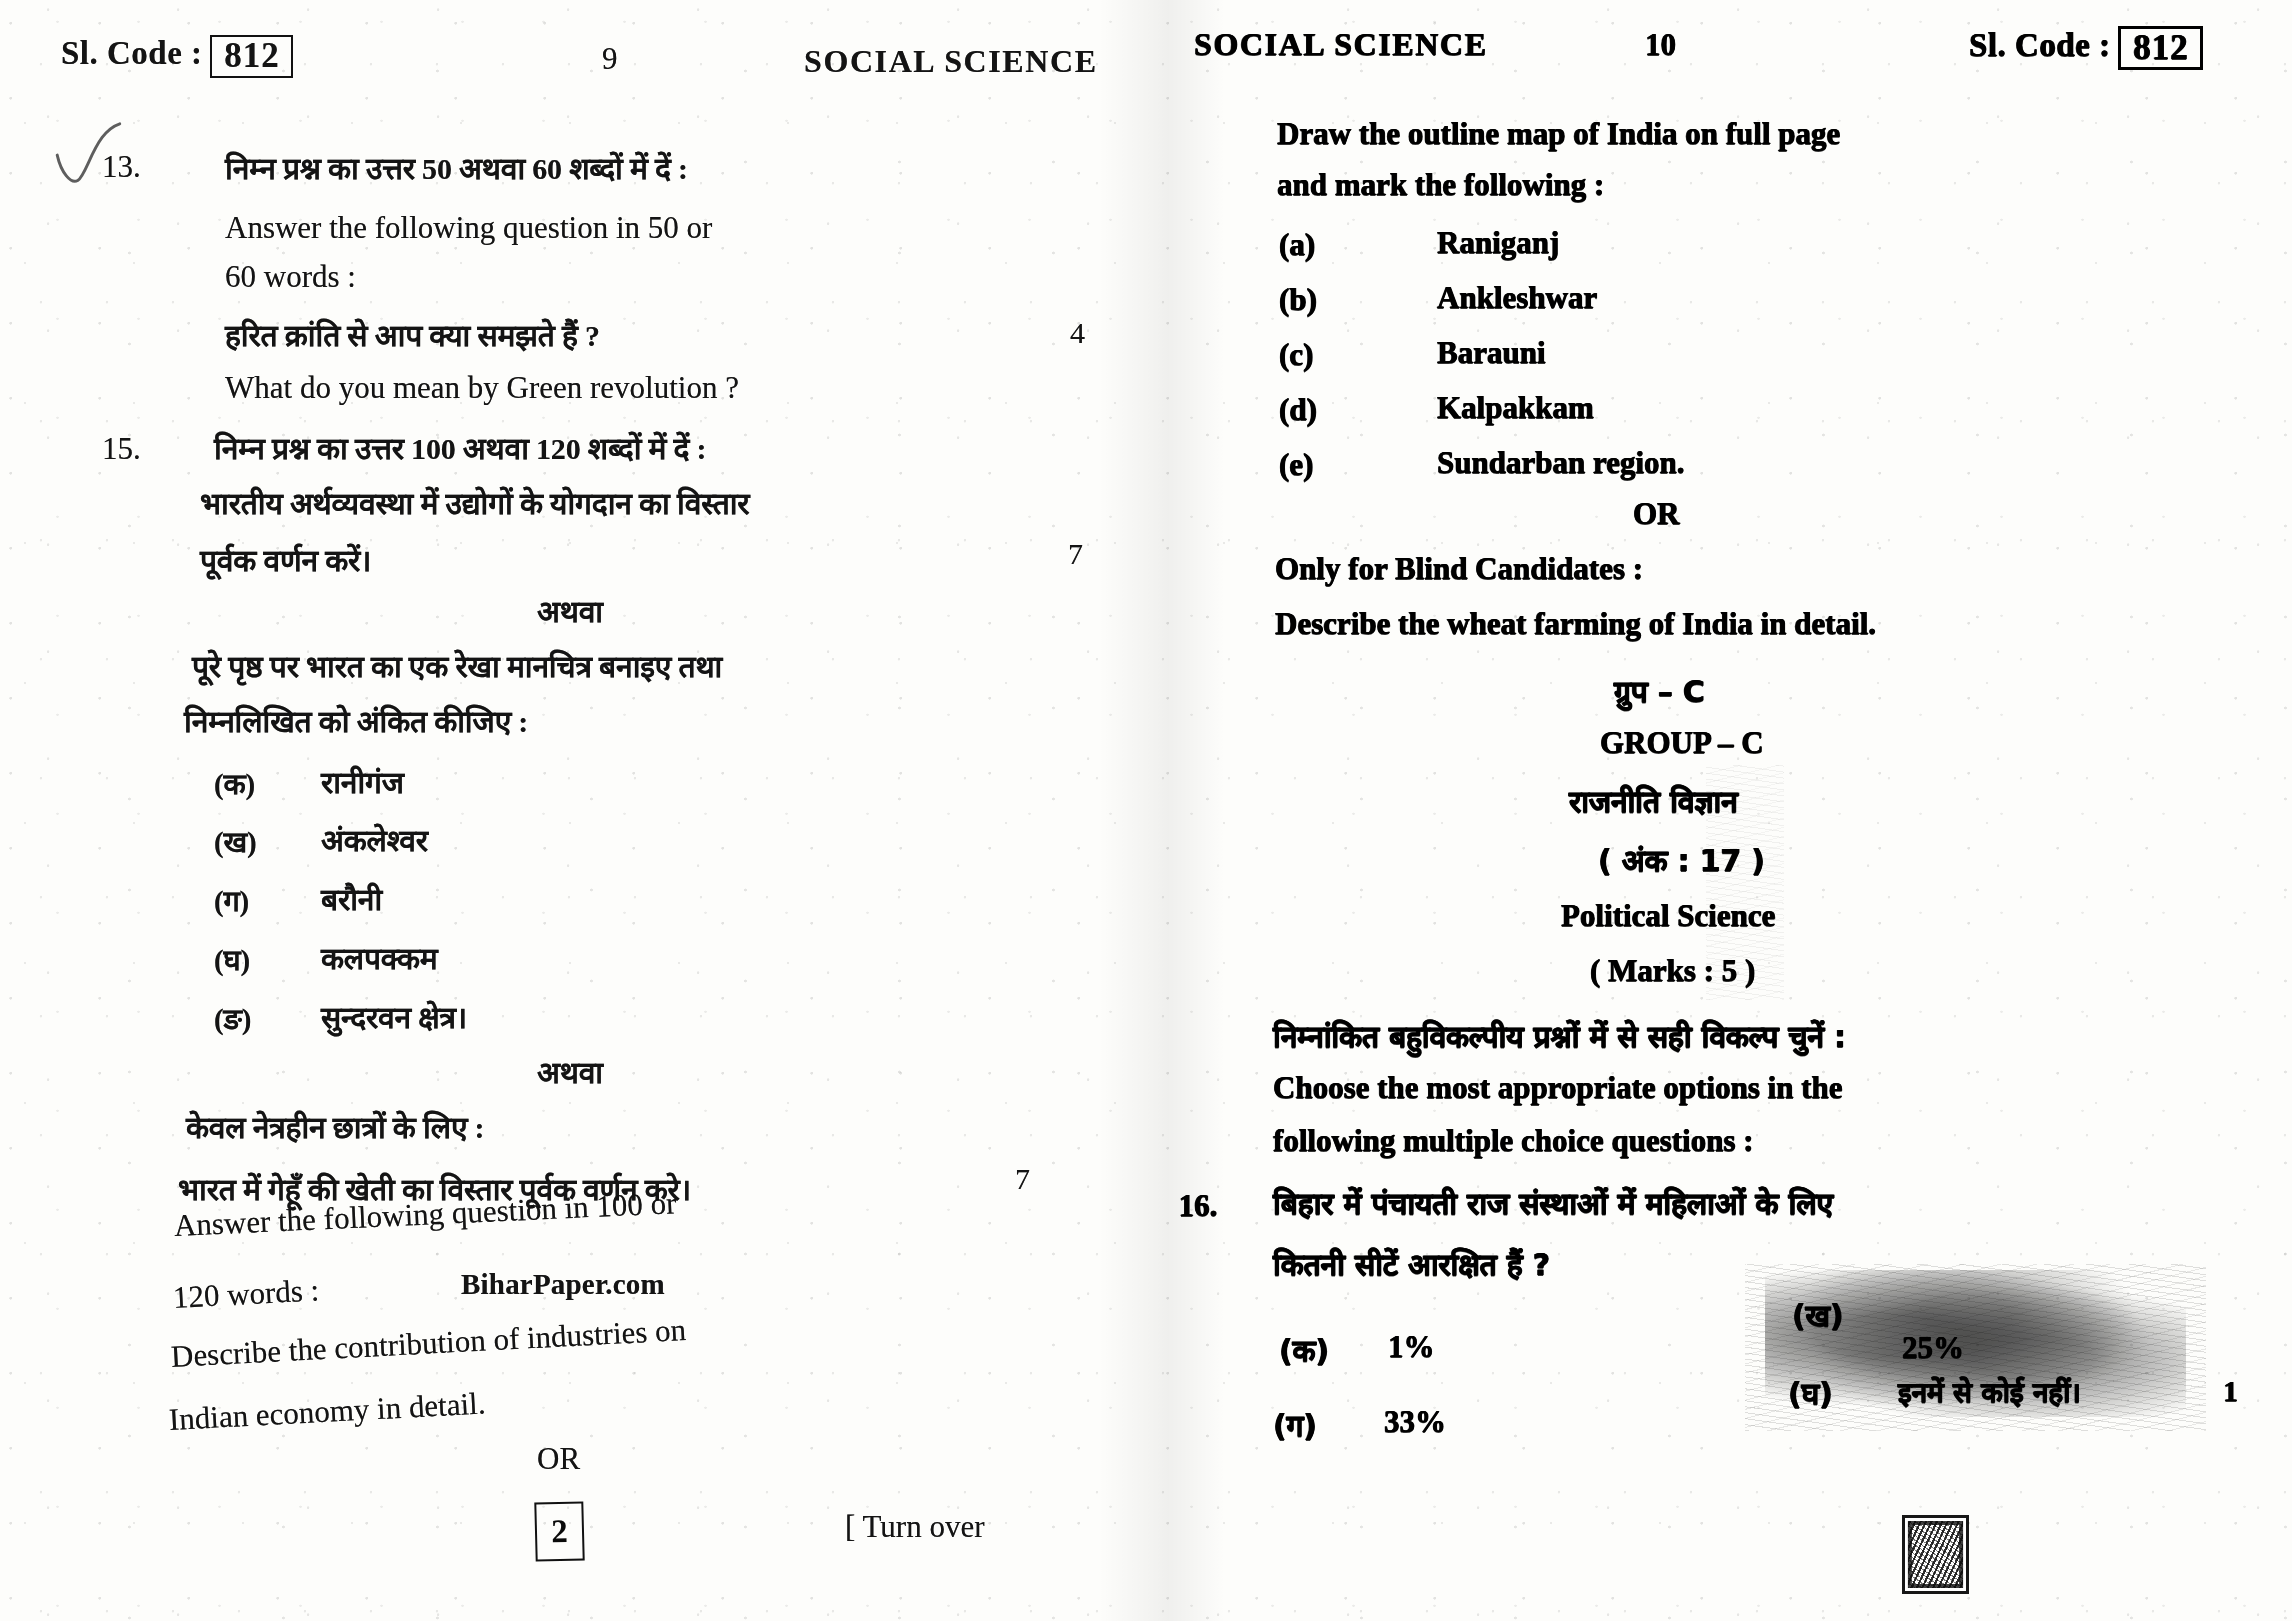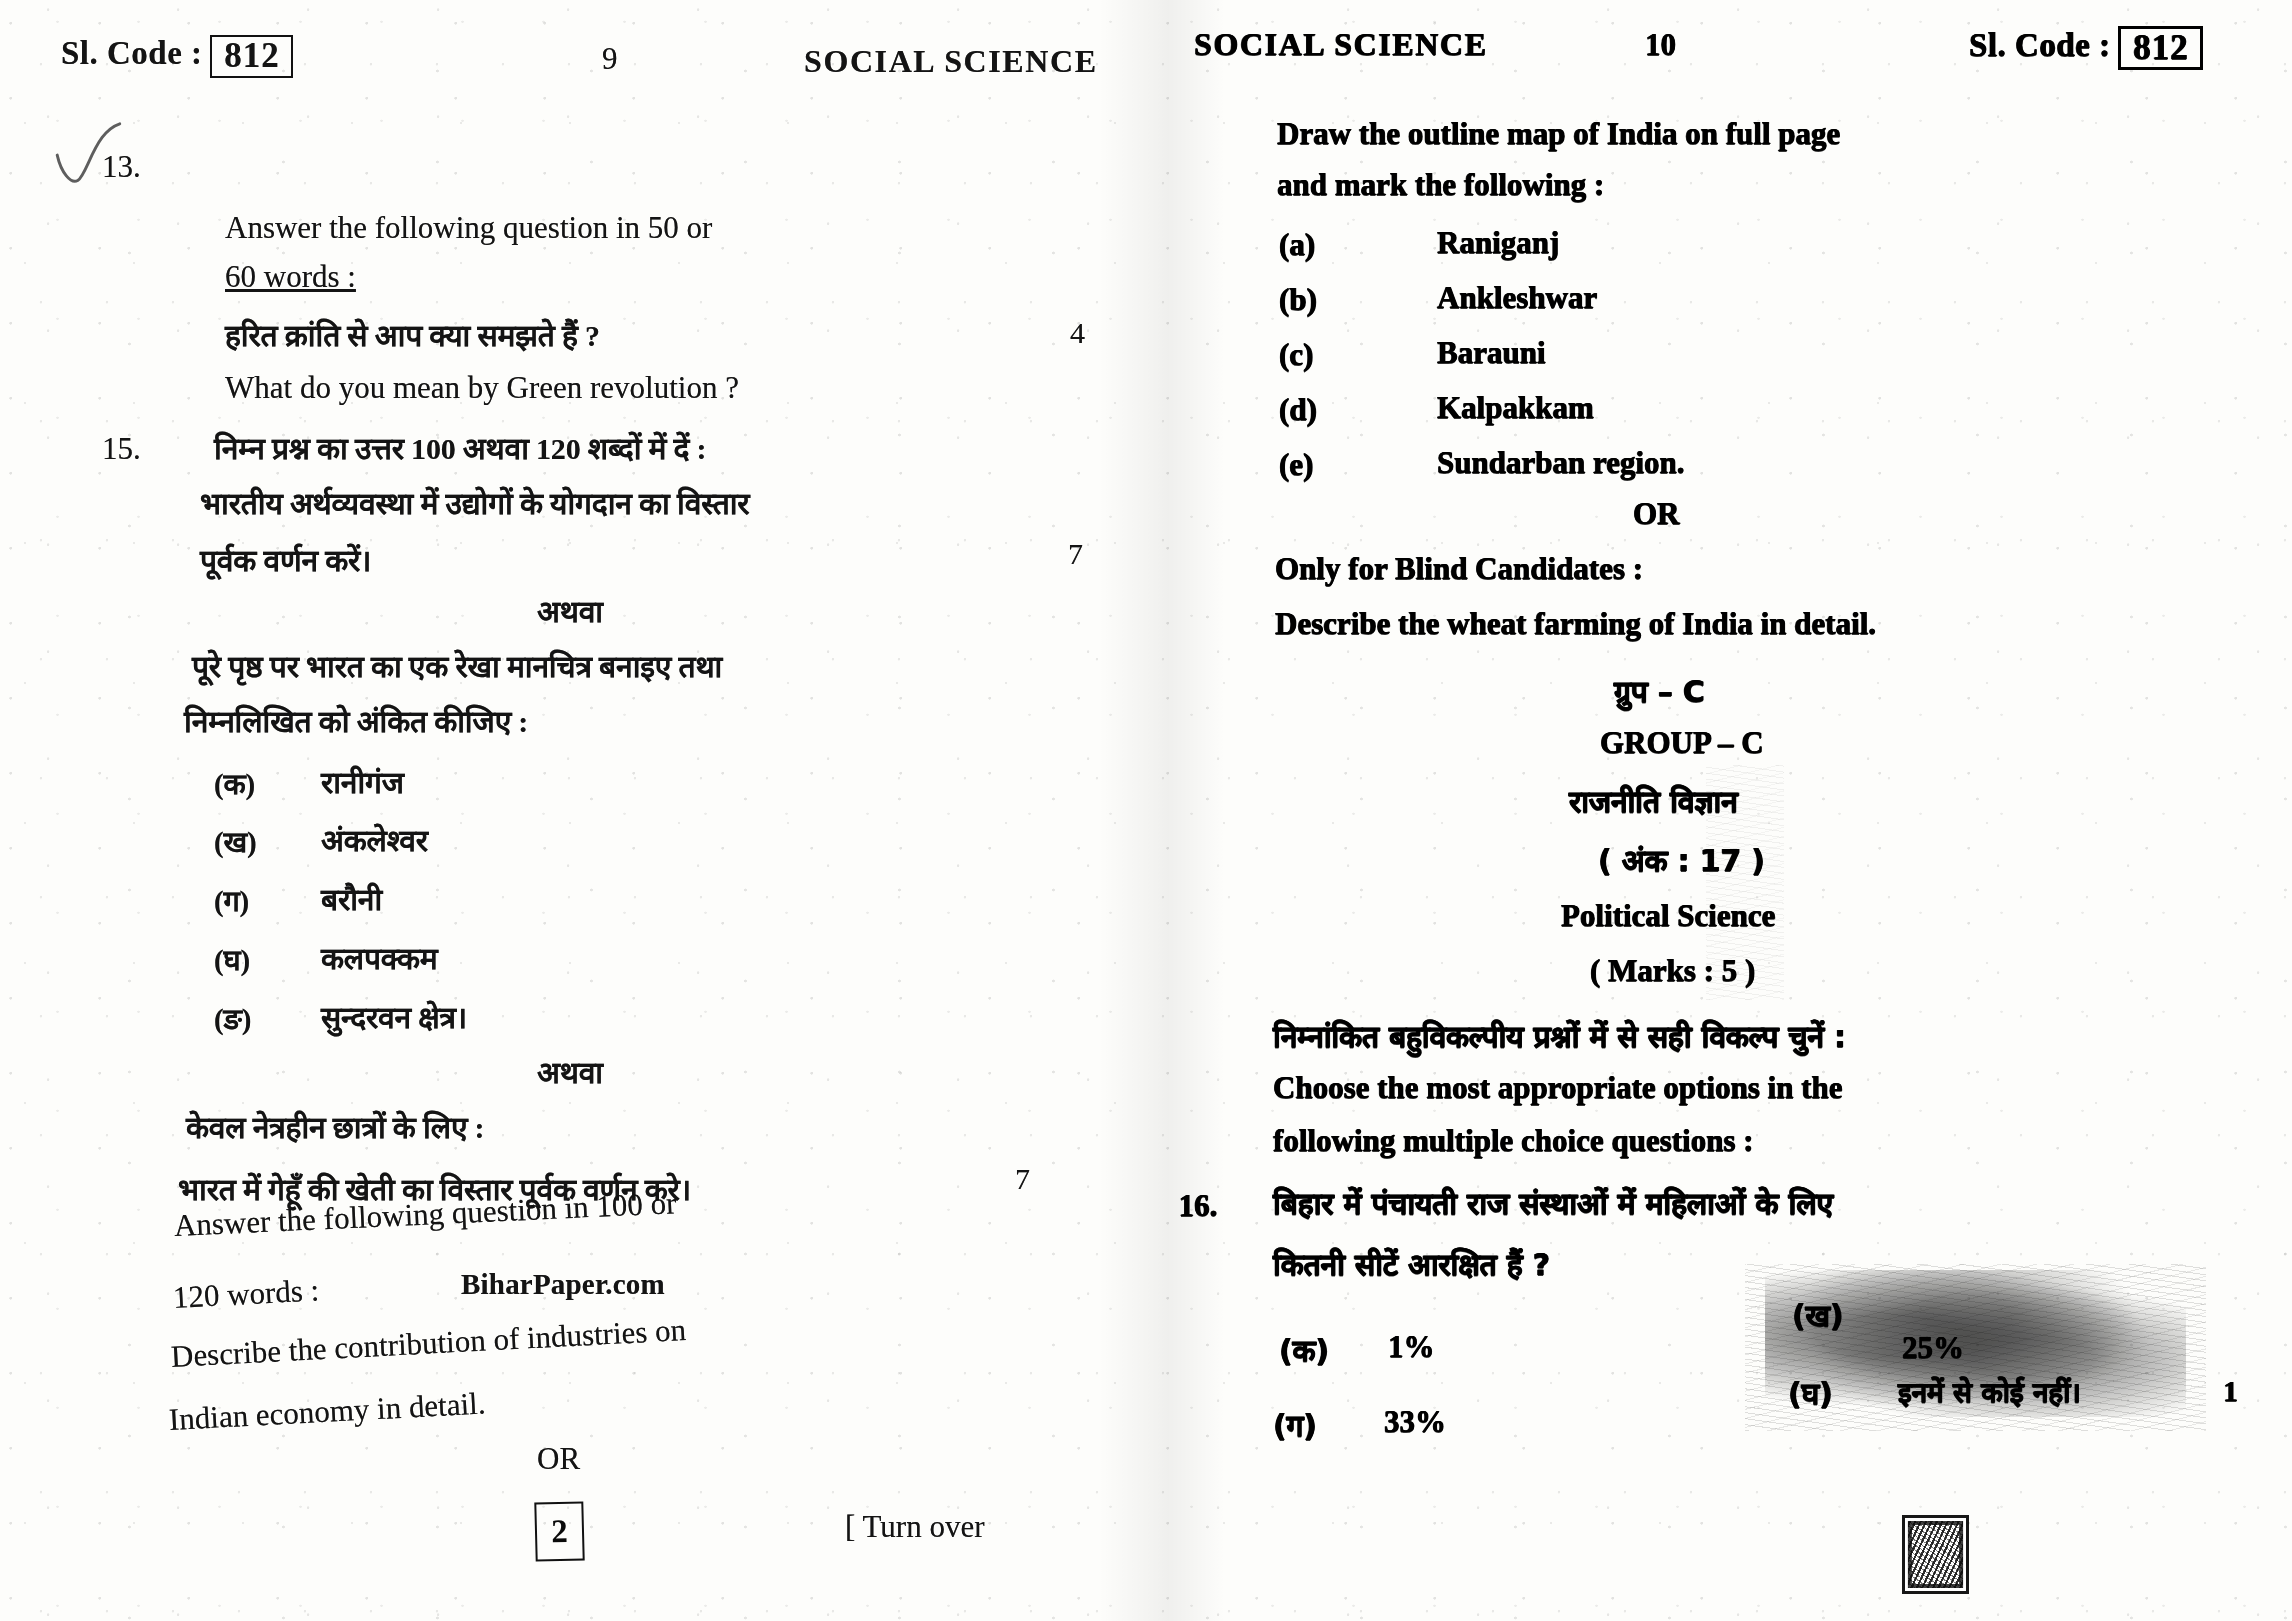--- a/index.html
+++ b/index.html
@@ -168,22 +168,23 @@
       <span>Sl. Code :</span><span class="codebox">812</span>
     </div>
     <div class="ln hdr-pageno" style="left:602px; top:41px;">9</div>
     <div class="ln hdr-subject" style="left:804px; top:43px;">SOCIAL SCIENCE</div>
 
     <svg class="tick" viewBox="0 0 74 86">
       <path d="M6 40 C10 58, 20 70, 27 66 C34 62, 40 38, 52 22 C58 14, 64 10, 70 8" fill="none" stroke="#222" stroke-width="3" stroke-linecap="round"></path>
     </svg>
 
     <div class="ln qnum" style="left:102px; top:149px;">13.</div>
+    <div class="ln hin" style="left:225px; top:147px; font-size:30px;">निम्न प्रश्न का उत्तर 50 अथवा 60 शब्दों में दें :</div>
     <div class="ln en" style="left:225px; top:210px;">Answer  the  following  question  in  50  or</div>
-    <div class="ln en" style="left:225px; top:259px;text-decoration:underline;">60 words :</div>
+    <div class="ln en" style="left:225px; top:259px;">60 words :</div>
     <div class="ln hin" style="left:225px; top:314px; font-size:30px;">हरित क्रांति से आप क्या समझते हैं ?</div>
     <div class="ln mark" style="left:1070px; top:316px;">4</div>
     <div class="ln en" style="left:225px; top:370px;">What do you mean by Green revolution ?</div>
 
     <div class="ln qnum" style="left:102px; top:431px;">15.</div>
     <div class="ln hin" style="left:214px; top:427px; font-size:30px;">निम्न प्रश्न का उत्तर 100 अथवा 120 शब्दों में दें :</div>
     <div class="ln hin" style="left:200px; top:482px; font-size:30px;">भारतीय  अर्थव्यवस्था  में  उद्योगों  के  योगदान  का  विस्तार</div>
     <div class="ln hin" style="left:200px; top:539px; font-size:30px;">पूर्वक  वर्णन करें।</div>
     <div class="ln mark" style="left:1068px; top:537px;">7</div>
 

